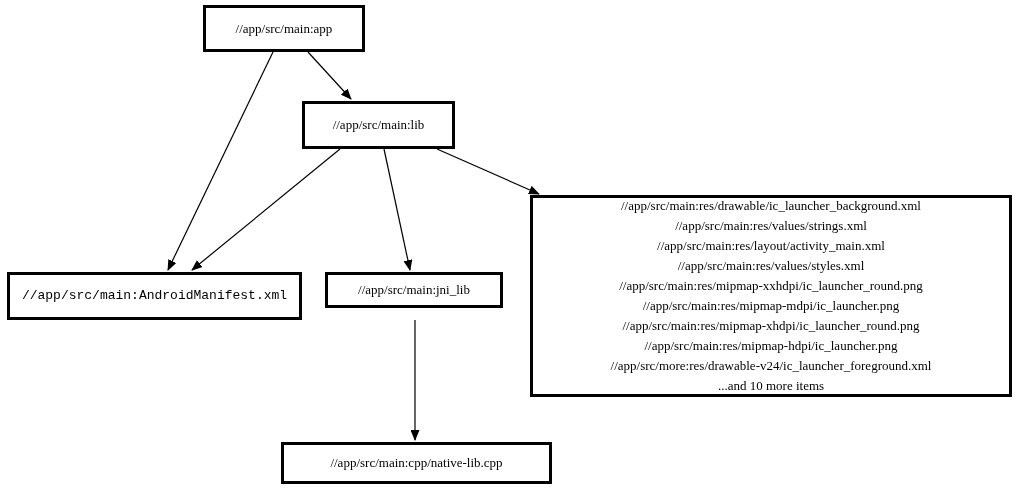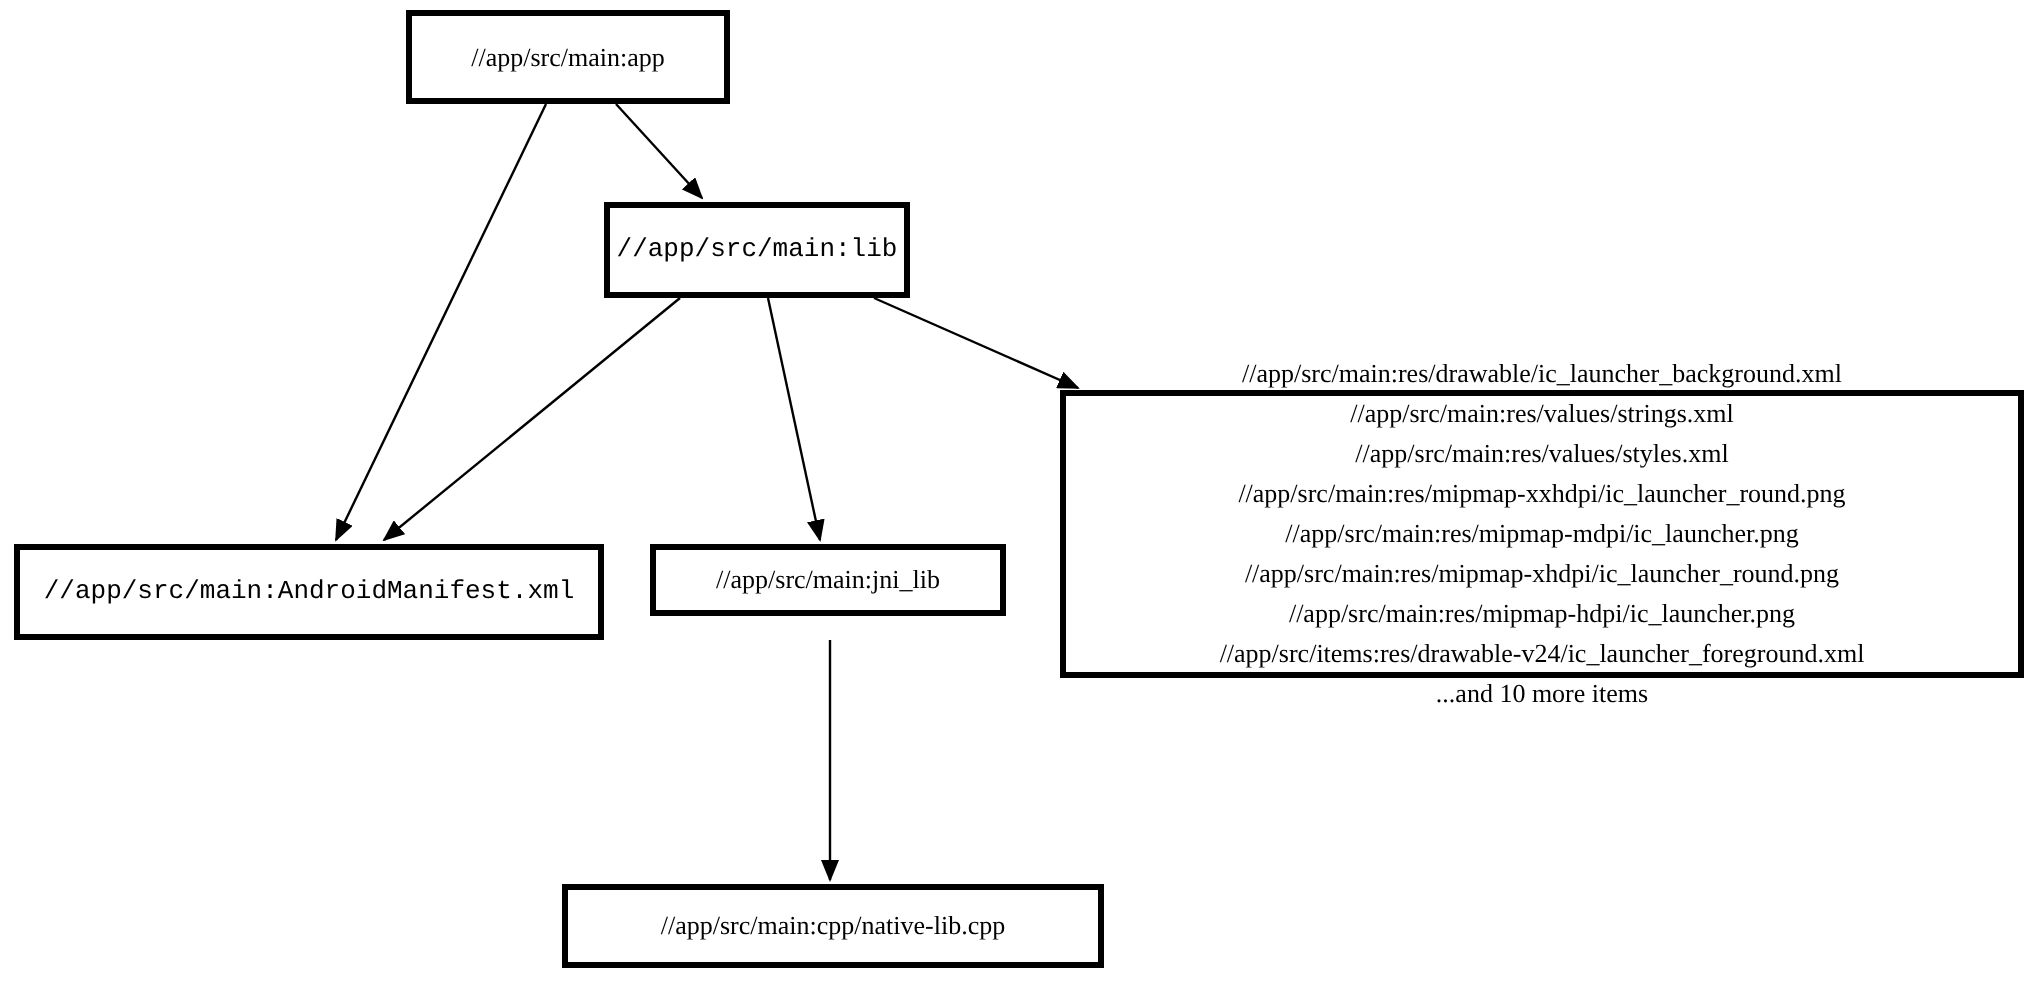--- a/index.html
+++ b/index.html
@@ -30,25 +30,25 @@
     display: flex;
     align-items: center;
     justify-content: center;
     text-align: center;
     font-size: 13px;
     line-height: 20px;
     white-space: nowrap;
     box-sizing: border-box;
   }
   .node-app            { left: 203px; top: 5px;   width: 162px; height: 47px; }
-  .node-lib            { left: 302px; top: 101px; width: 153px; height: 48px; font-family: Liberation Mono, monospace; }
+  .node-lib            { left: 302px; top: 101px; width: 153px; height: 48px; }
   .node-manifest       { left: 7px;   top: 272px; width: 295px; height: 48px; font-family: Liberation Mono, monospace; }
   .node-jni            { left: 325px; top: 272px; width: 178px; height: 36px; }
   .node-cpp            { left: 281px; top: 442px; width: 271px; height: 42px; }
-  .node-resources      { left: 530px; top: 195px; width: 482px; height: 144px;
+  .node-resources      { left: 530px; top: 195px; width: 482px; height: 202px;
                          flex-direction: column; line-height: 20px; }
   .edge {
     stroke: #000000;
     stroke-width: 1.2;
     fill: none;
   }
 </style>
 </head>
 <body>
 
@@ -80,26 +80,27 @@
     <span>//app/src/main:AndroidManifest.xml</span>
   </div>
 
   <div class="node node-jni">
     <span>//app/src/main:jni_lib</span>
   </div>
 
   <div class="node node-resources">
     <div>//app/src/main:res/drawable/ic_launcher_background.xml</div>
     <div>//app/src/main:res/values/strings.xml</div>
+    <div>//app/src/main:res/layout/activity_main.xml</div>
     <div>//app/src/main:res/values/styles.xml</div>
     <div>//app/src/main:res/mipmap-xxhdpi/ic_launcher_round.png</div>
     <div>//app/src/main:res/mipmap-mdpi/ic_launcher.png</div>
     <div>//app/src/main:res/mipmap-xhdpi/ic_launcher_round.png</div>
     <div>//app/src/main:res/mipmap-hdpi/ic_launcher.png</div>
-    <div>//app/src/items:res/drawable-v24/ic_launcher_foreground.xml</div>
+    <div>//app/src/more:res/drawable-v24/ic_launcher_foreground.xml</div>
     <div>...and 10 more items</div>
   </div>
 
   <div class="node node-cpp">
     <span>//app/src/main:cpp/native-lib.cpp</span>
   </div>
 
 </div>
 
 </body></html>

